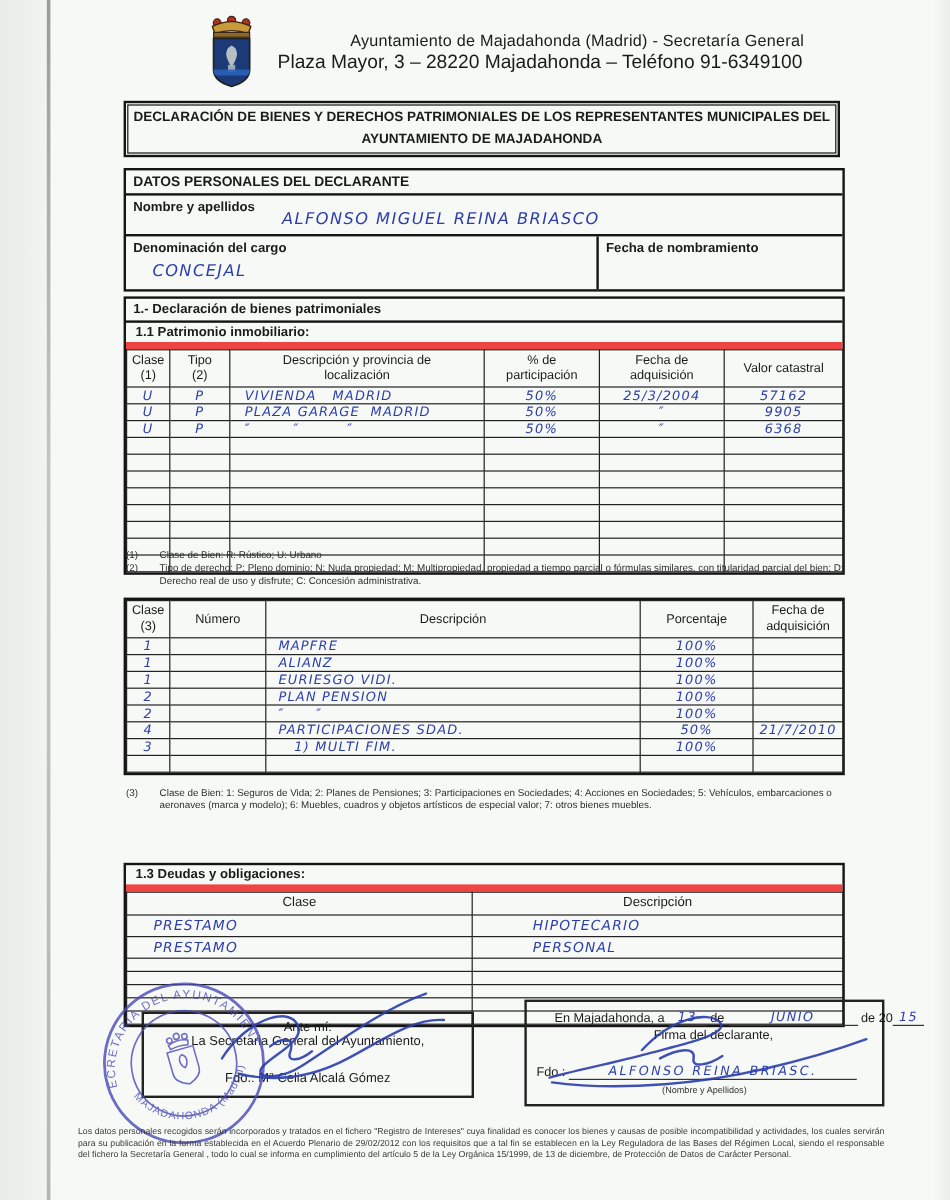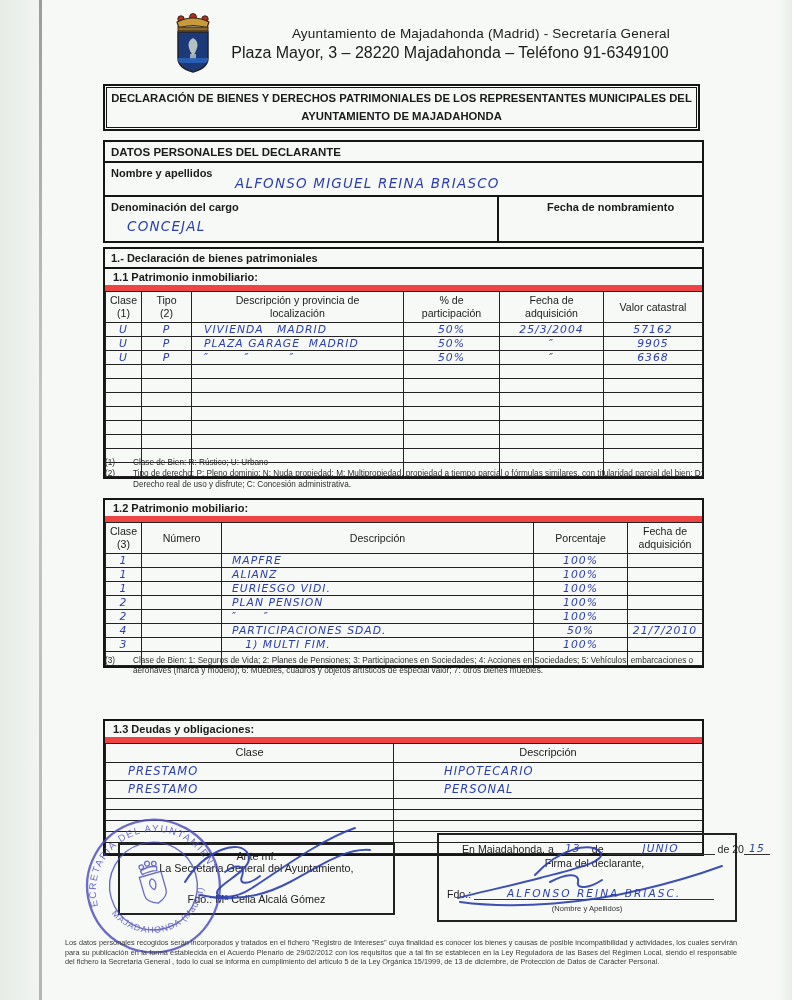--- a/index.html
+++ b/index.html
@@ -32,21 +32,21 @@
   .sec-head{font-weight:bold;font-size:11px;padding:3px 6px;border-bottom:2px solid #151515;}
   .sub-head{font-weight:bold;font-size:11px;padding:2px 8px;border-bottom:6px solid #ef4444;}
 
   
   .dp-row{border-bottom:2px solid #151515;position:relative;}
   .dp-row:last-child{border-bottom:none;}
   .dp-label{font-weight:bold;font-size:11px;padding:3px 6px;display:inline-block;}
   .dp-name-row{height:32px;}
   .dp-split{display:flex;height:44px;}
   .dp-split .left{width:392px;border-right:2px solid #151515;}
-  .dp-split .right{flex:1;padding-left:42px;}
+  .dp-split .right{flex:1;}
 
   
   .hw{font-family:"DejaVu Sans",sans-serif;font-style:italic;color:#2c3ead;letter-spacing:1.2px;}
   .hw-lg{font-size:13.5px;}
   .name-value{position:absolute;left:130px;top:12px;}
   .cargo-value{padding:2px 0 0 22px;font-size:13.5px;}
 
   
   table.ftable{border-collapse:collapse;width:100%;table-layout:fixed;}
   table.ftable th,table.ftable td{border:1px solid #222;padding:0 2px;overflow:visible;}
@@ -252,21 +252,20 @@
         </tr>
       </tbody>
   </table>
 </div>
 <div class="footnote" style="top:458px;">
   <div class="fn"><span class="num">(1)</span><span>Clase de Bien: R: Rústico; U: Urbano</span></div>
   <div class="fn"><span class="num">(2)</span><span>Tipo de derecho: P: Pleno dominio; N: Nuda propiedad; M: Multipropiedad, propiedad a tiempo parcial o fórmulas similares, con titularidad parcial del bien; D: Derecho real de uso y disfrute; C: Concesión administrativa.</span></div>
 </div>
 
 <div class="box" style="top:498px;">
-  <div class="sub-head">1.2 Patrimonio mobiliario:</div>
   <table class="ftable" id="t12">
     <colgroup>
         <col style="width:36px">
         <col style="width:80px">
         <col style="width:312px">
         <col style="width:94px">
         <col style="width:75px">
       </colgroup>
     <thead>
         <tr>

